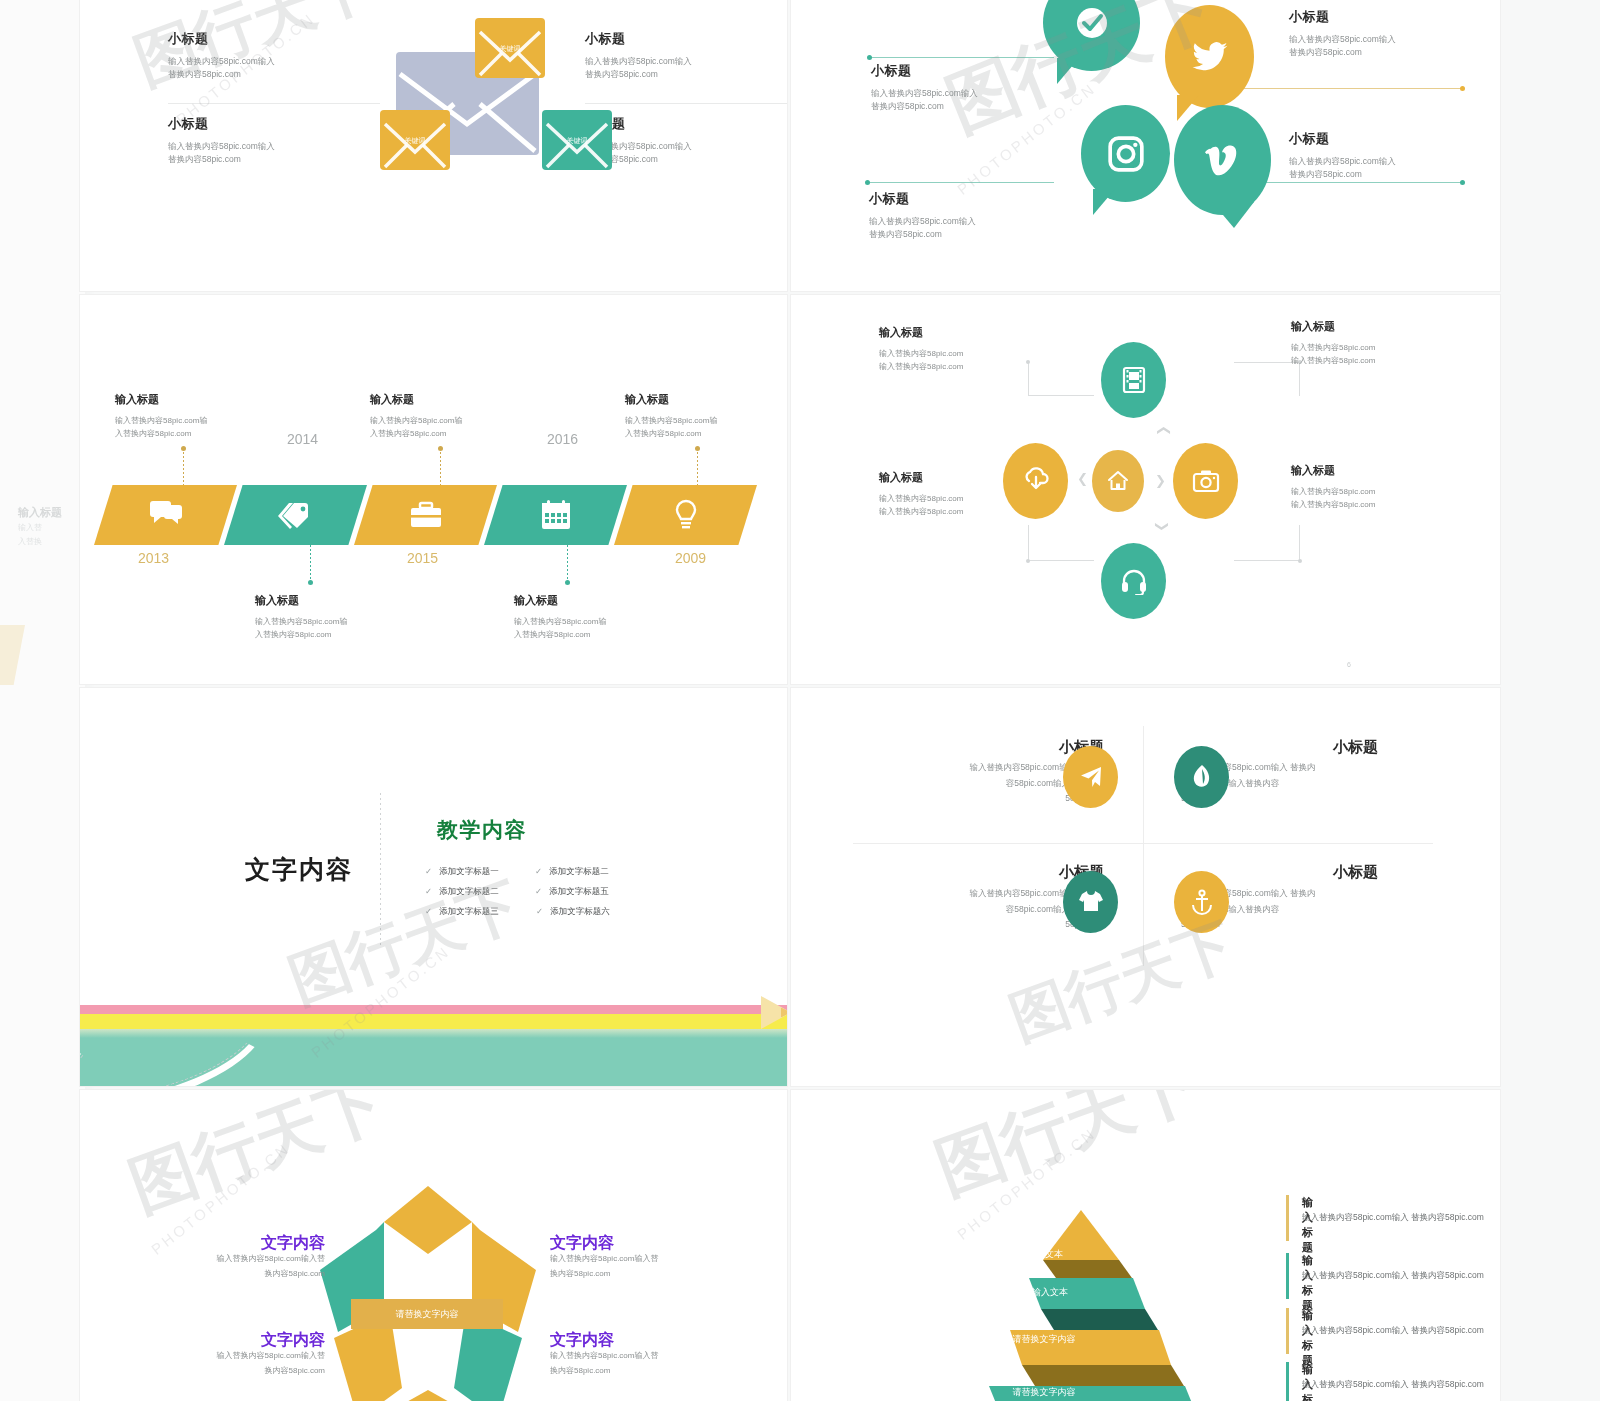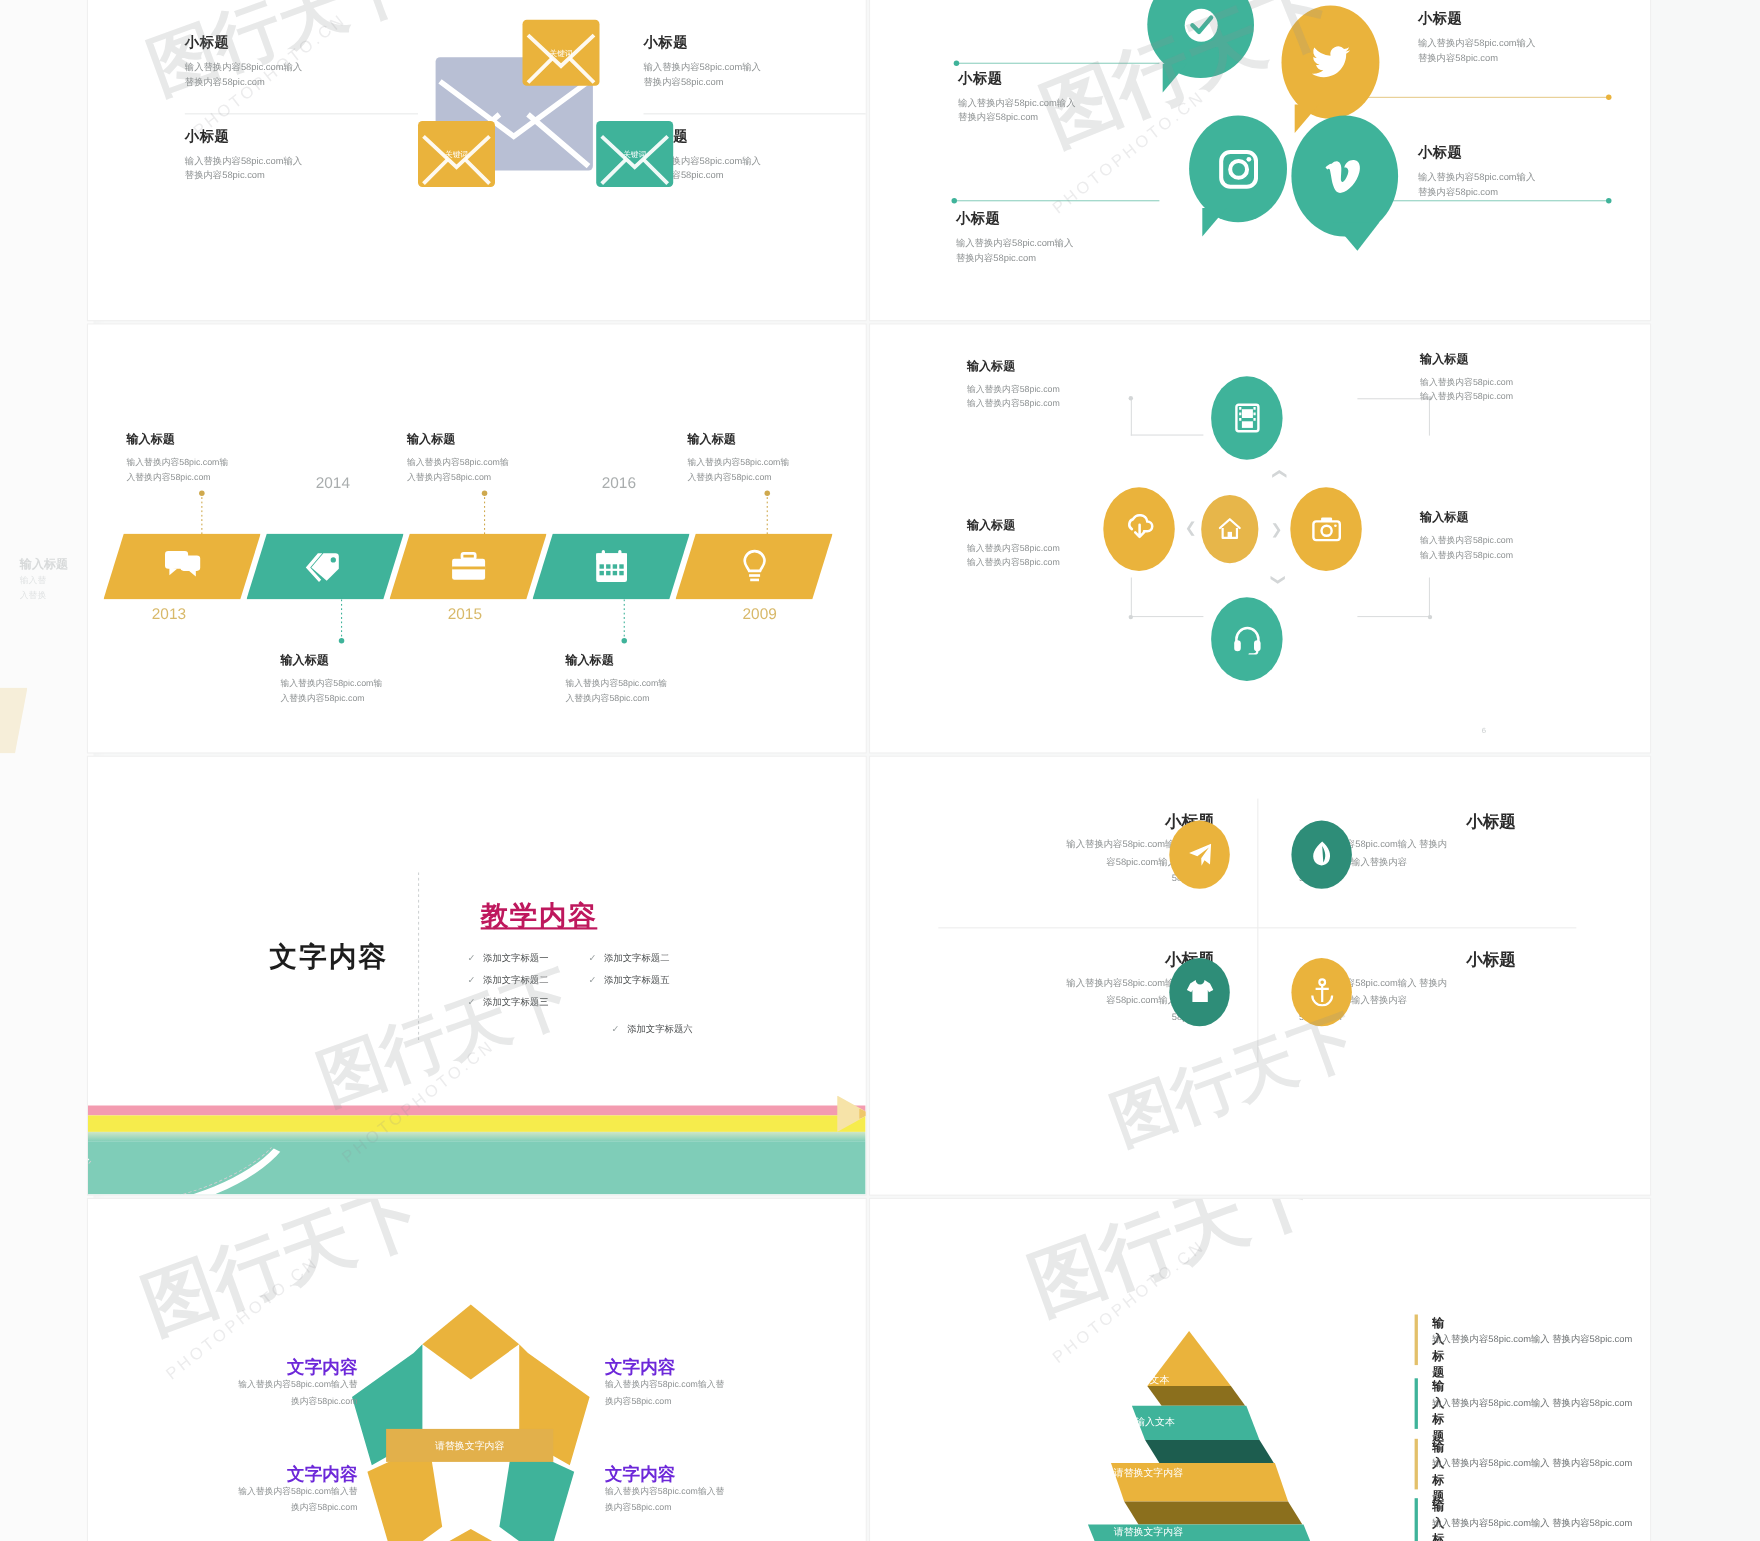--- a/index.html
+++ b/index.html
@@ -78,21 +78,21 @@
   .oval { position:absolute; border-radius:50%; display:flex;
           align-items:center; justify-content:center; }
   .conn { position:absolute; border-color:#dcdedf; border-style:solid; border-width:0; }
   .cdot { position:absolute; width:4px;height:4px;border-radius:50%;background:#d3d6d7; }
   .caret { position:absolute; color:#d3d6d7; font-size:13px; }
 
   
   .sec-num { position:absolute; font-size:25px; font-weight:bold; color:#1d1d1d; letter-spacing:2px;}
   .sec-vline { position:absolute; width:1px;
      background-image:linear-gradient(#d0d3d4 50%,transparent 0); background-size:1px 5px;}
-  .sec-title { position:absolute; font-size:25px; font-weight:bold; color:#be185d; letter-spacing:1.5px;text-decoration:underline;}
+  .sec-title { position:absolute; font-size:21px; font-weight:bold; color:#15803d; letter-spacing:1.5px;}
   .chk { position:absolute; font-size:8.5px; color:#4c4f50; white-space:nowrap;text-align:center;}
   .chk i { color:#9aa0a1; font-style:normal; margin-right:7px; }
   .band { position:absolute; left:0; right:0; }
   .band-pink  { height:9px;  background:#f39bb0; }
   .band-yellow{ height:15px; background:#f6ec4c; }
   .band-grad  { height:9px;  background:linear-gradient(#cfe6c7,#7fcdb8); }
   .band-teal  { height:48px; background:#7fcdb8; }
   .road { position:absolute; left:-20px; top:8px; width:210px; height:90px;
           border:7px solid #fff; border-radius:50%;
           border-top-color:transparent; border-right-color:transparent;
@@ -482,21 +482,21 @@
     </div>
     <div class="chk" style="left:345px;top:218px;">
       <i>✓</i><span>添加文字标题三</span>
     </div>
     <div class="chk" style="left:455px;top:178px;">
       <i>✓</i><span>添加文字标题二</span>
     </div>
     <div class="chk" style="left:455px;top:198px;">
       <i>✓</i><span>添加文字标题五</span>
     </div>
-    <div class="chk" style="left:476px;top:218px;margin-top:24px;">
+    <div class="chk" style="left:456px;top:218px;">
       <i>✓</i><span>添加文字标题六</span>
     </div>
 
     <div style="position:absolute;left:0;right:0;bottom:0;height:90px;overflow:hidden;">
       <div class="band band-pink" style="top:9px"></div>
       <div class="band band-yellow" style="top:18px"></div>
       <div class="band band-grad" style="top:33px"></div>
       <div class="band band-teal" style="top:42px"></div>
       <div class="pencil-tip"></div>
       <div class="road"></div>

